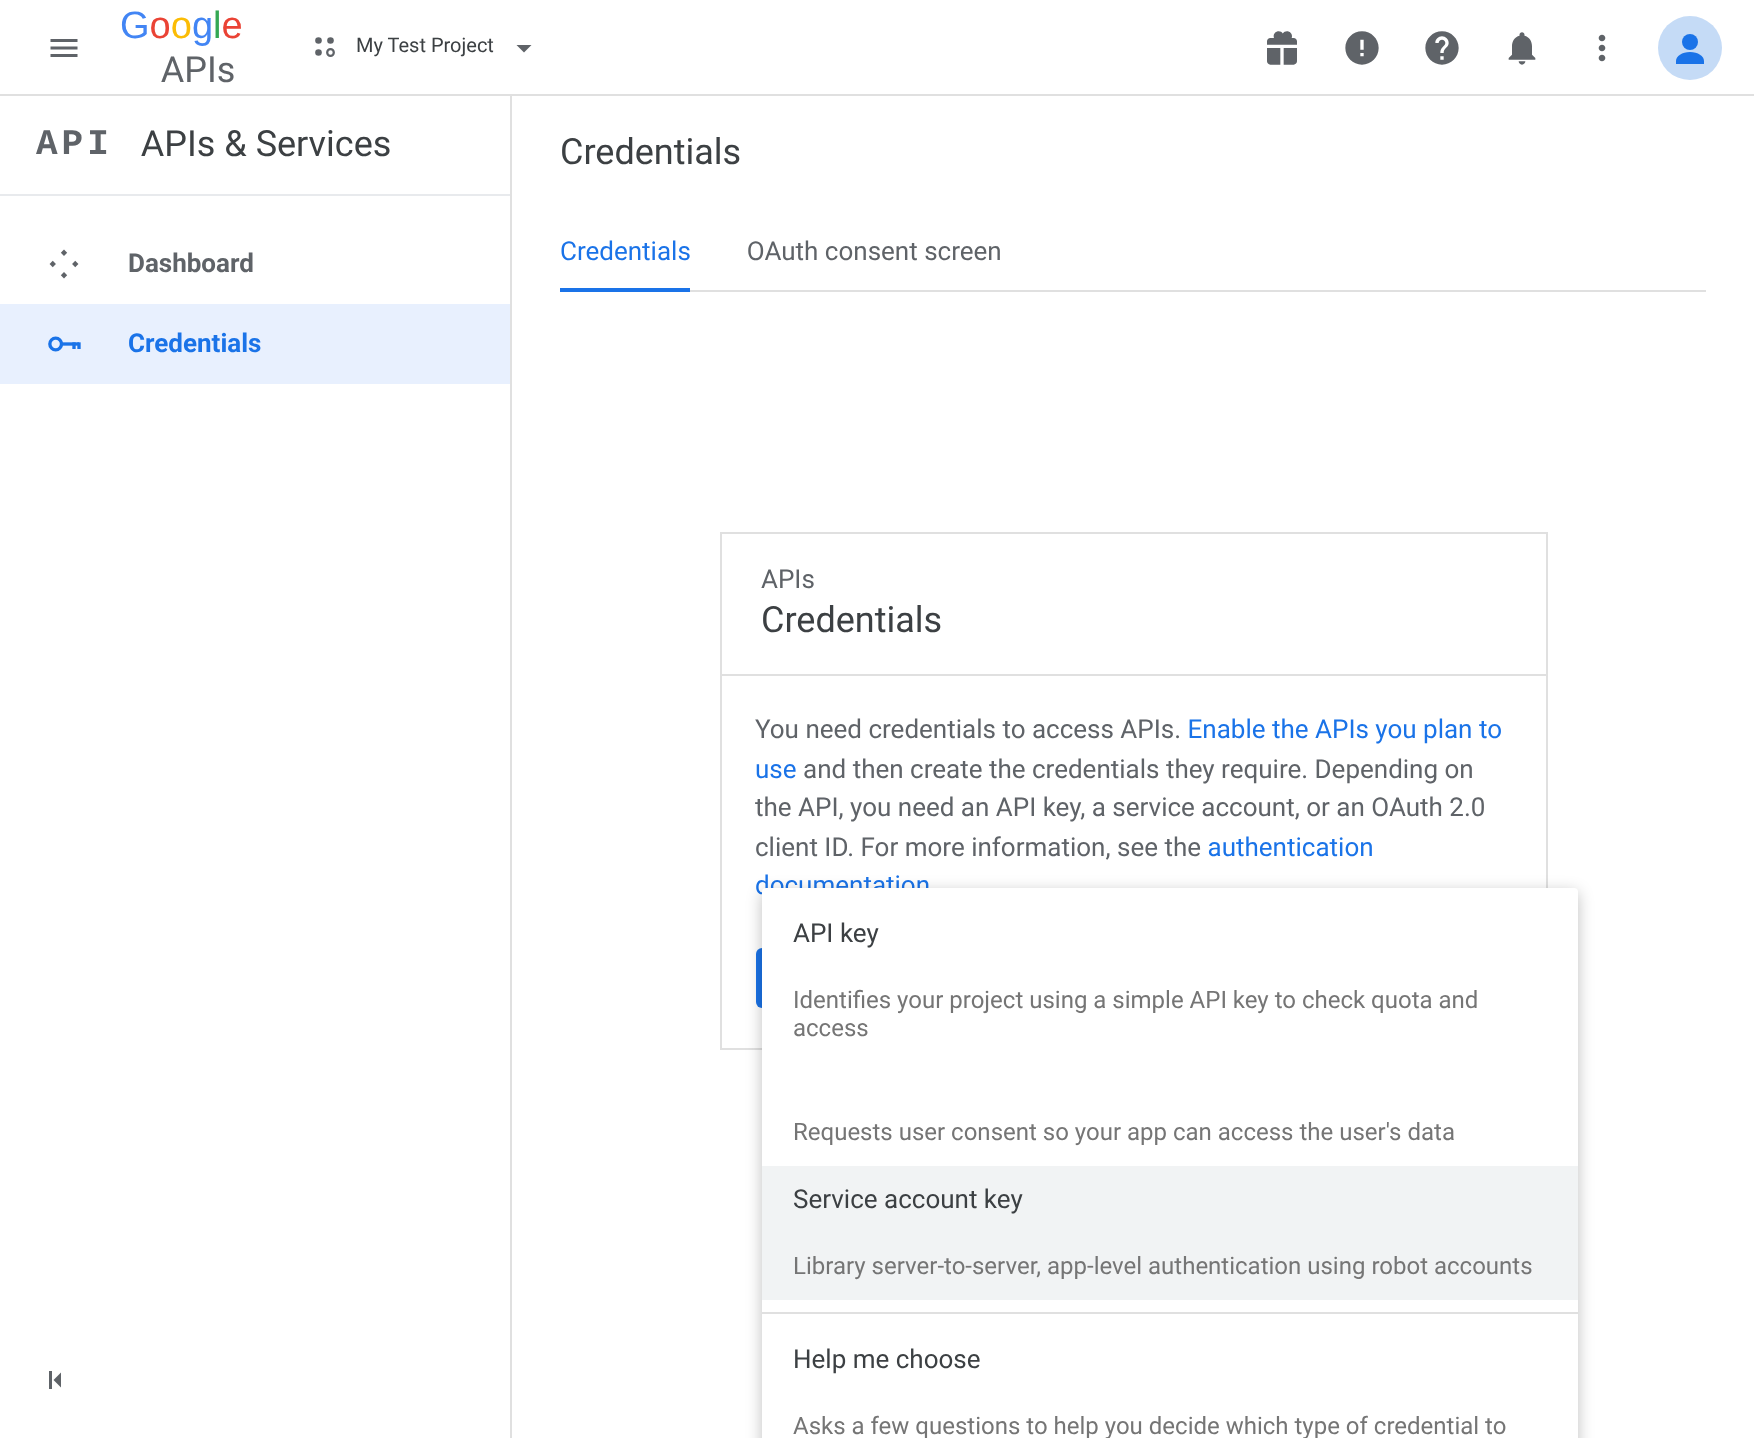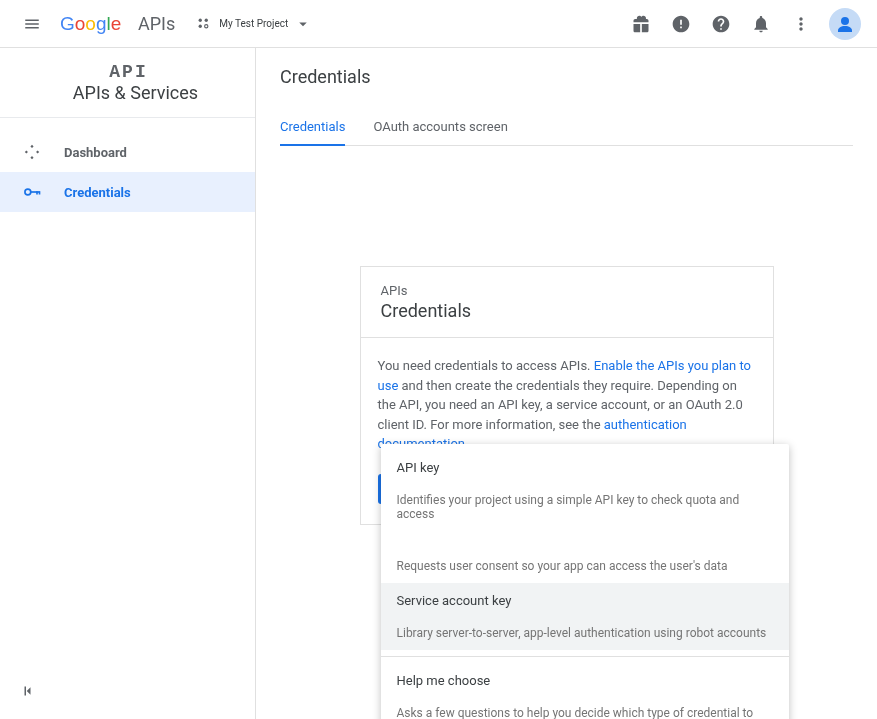--- a/index.html
+++ b/index.html
@@ -1,30 +1,30 @@
 <!DOCTYPE html>
 <html><head>
 <meta charset="utf-8">
 <style>
 * { box-sizing: border-box; margin: 0; padding: 0; }
 body { font-family: Roboto, Arial, sans-serif; font-size: 13px; color: #5f6368; background: #fff; overflow: hidden; width: 877px; height: 719px; }
 
 .topbar { display: flex; align-items: center; height: 48px; padding: 0 8px; border-bottom: 1px solid #e0e0e0; }
 .hamburger { width: 48px; height: 48px; display: flex; align-items: center; justify-content: center; cursor: pointer; }
-.logo-wrap { display: flex; align-items: center; margin-left: 4px; }
+.logo-wrap { display: flex; align-items: center; margin-left: 4px; flex-direction: column; }
 .logo-apis { color: #5f6368; font-size: 18px; font-weight: 400; margin-left: 4px; }
 .project-chip { display: flex; align-items: center; margin-left: 20px; cursor: pointer; }
 .project-label { color: #3c4043; font-size: 10px; margin: 0 6px; }
 .top-right { margin-left: auto; display: flex; align-items: center; }
 .top-icon { width: 40px; height: 40px; display: flex; align-items: center; justify-content: center; color: #5f6368; cursor: pointer; }
 .avatar { width: 32px; height: 32px; background: #c5dbf6; border-radius: 50%; margin: 0 8px; display: flex; align-items: center; justify-content: center; cursor: pointer; }
 
 .below-top { display: flex; height: calc(100% - 48px); }
 .sidebar { width: 256px; border-right: 1px solid #e0e0e0; padding-top: 0; position: relative; }
-.sidebar-head { display: flex; align-items: center; padding: 14px 16px 14px 18px; border-bottom: 1px solid #e8eaed; flex-direction: column; }
+.sidebar-head { display: flex; align-items: center; padding: 14px 16px 14px 18px; border-bottom: 1px solid #e8eaed; }
 .sidebar-head .api-logo { font-family: 'Courier New', monospace; font-weight: bold; font-size: 18px; letter-spacing: 2px; color: #5f6368; }
 .sidebar-head .api-title { font-size: 18px; color: #3c4043; margin-left: 14px; }
 .sidebar-list { margin-top: 14px; font-weight: bold; }
 .side-item { display: flex; align-items: center; height: 40px; padding: 0 16px 0 20px; cursor: pointer; color: #5f6368; }
 .side-item.active { background: #e8f0fe; color: #1a73e8; }
 .side-item .icon { width: 24px; display: flex; justify-content: center; }
 .side-item .label { margin-left: 20px; font-size: 13px; }
 .collapse-tab { position: absolute; bottom: 16px; left: 20px; cursor: pointer; color: #5f6368; }
 
 .main { flex: 1; padding: 0 24px; overflow: auto; }
@@ -153,21 +153,21 @@
           <path fill="#5f6368" d="M14 7l-5 5 5 5V7z"></path>
           <rect x="6" y="6" width="2" height="12" fill="#5f6368"></rect>
         </svg>
     </div>
   </div>
 
   <div class="main">
     <div class="page-title">Credentials</div>
     <div class="tabs">
       <div class="tab active">Credentials</div>
-      <div class="tab">OAuth accounts screen</div>
+      <div class="tab">OAuth consent screen</div>
     </div>
 
     <div class="card">
       <div class="card-head">
         <div class="small">APIs</div>
         <div class="big">Credentials</div>
       </div>
       <div class="card-body">
         <span>You need credentials to access APIs. </span><a href="#">Enable the APIs you plan to use</a><span> and then create the credentials they require. Depending on the API, you need an API key, a service account, or an OAuth 2.0 client ID. For more information, see the </span><a href="#">authentication documentation</a><span>.</span>
         <br>

